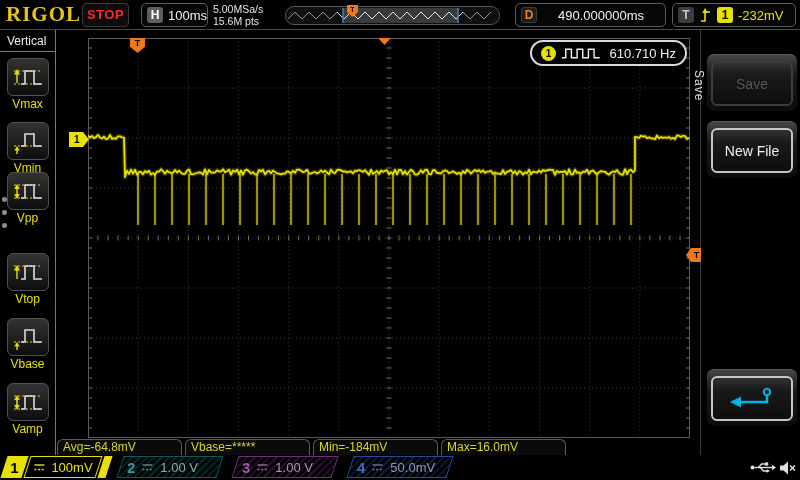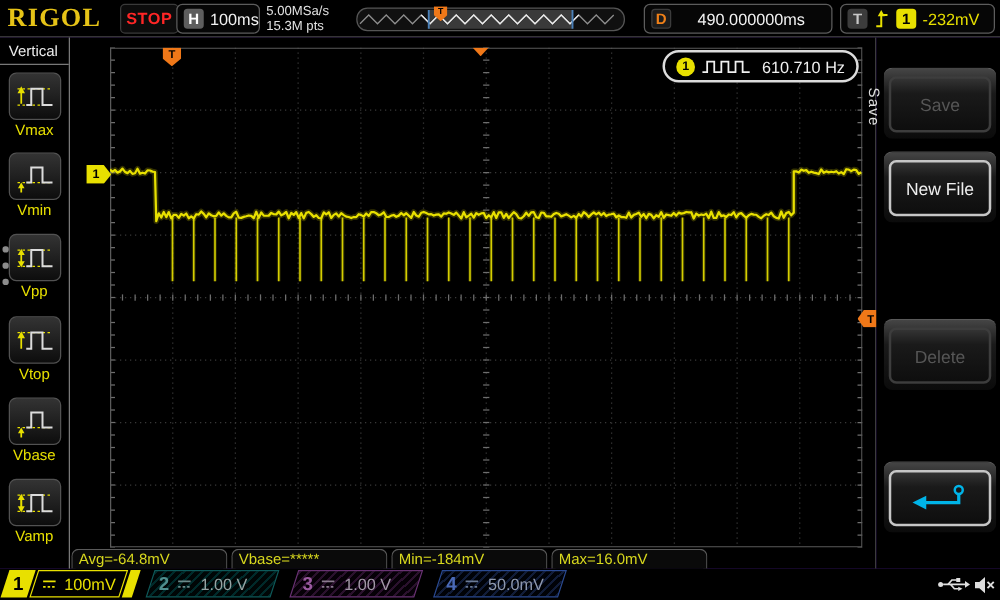--- a/index.html
+++ b/index.html
@@ -5,21 +5,21 @@
   * { margin:0; padding:0; box-sizing:border-box; }
   body { background:#000; }
   .stage { position:relative; width:800px; height:480px; background:#6d28d9; overflow:hidden;
            font-family:"Liberation Sans", sans-serif; }
 
   
   .topbar { position:absolute; left:0; top:0; width:800px; height:30px; background:#000;
             border-bottom:1px solid #474747; }
   .logo { position:absolute; left:6px; top:2px; font-family:"Liberation Serif", serif;
           font-weight:bold; font-size:21px; color:#e6c317; letter-spacing:1px; }
-  .stopbtn { position:absolute; left:96px; top:3px; width:47px; height:24px; background:#0c0c0c;
+  .stopbtn { position:absolute; left:82px; top:3px; width:47px; height:24px; background:#0c0c0c;
              border:1px solid #3a3a3a; border-radius:4px; color:#ff2626; font-weight:bold;
              font-size:13px; text-align:center; line-height:22px; letter-spacing:0.5px; }
   .block { position:absolute; top:3px; height:24px; background:#060606; border:1px solid #5c5c5c;
            border-radius:5px; display:flex; align-items:center; padding:0 5px; gap:5px; }
   .hblock { left:141px; width:67px; }
   .chip { width:16px; height:16px; border-radius:3px; font-size:12px; font-weight:bold;
           display:flex; align-items:center; justify-content:center; flex:none; }
   .chip-h { background:#5e5e5e; color:#fff; }
   .chip-d { background:#1c1c1c; border:1px solid #3c3c3c; color:#f08018; }
   .chip-t { background:#3c3c3c; color:#c8c8c8; }
@@ -121,21 +121,21 @@
     <div class="logo">RIGOL</div>
     <div class="stopbtn">STOP</div>
 
     <div class="block hblock">
       <span class="chip chip-h">H</span>
       <span class="whitetxt">100ms</span>
     </div>
 
     <div class="acq">
       <div>5.00MSa/s</div>
-      <div>15.3M pts</div>
+      <div>15.6M pts</div>
     </div>
 
     <div class="membar">
       <svg id="membar-svg" width="211" height="17">
           <rect x="57" y="1" width="115" height="15" fill="#3a3a3a"></rect>
           <path d="M2 12 L9 5 L16 12 L23 5 L30 12 L37 5 L44 12 L51 5 L58 12 L65 5 L72 12 L79 5 L86 12 L93 5 L100 12 L107 5 L114 12 L121 5 L128 12 L135 5 L142 12 L149 5 L156 12 L163 5 L170 12 L177 5 L184 12 L191 5 L198 12 L205 5" stroke="#8f8f8f" stroke-width="1" fill="none"></path>
           <path d="M51 5 L58 12 L65 5 L72 12 L79 5 L86 12 L93 5 L100 12 L107 5 L114 12 L121 5 L128 12 L135 5 L142 12 L149 5 L156 12 L163 5 L170 12 L177 5" stroke="#ececec" stroke-width="1" fill="none"></path>
           <line x1="57" y1="1" x2="57" y2="16" stroke="#4a80b8" stroke-width="1.5"></line>
           <line x1="172" y1="1" x2="172" y2="16" stroke="#4a80b8" stroke-width="1.5"></line>
         </svg>
@@ -179,21 +179,21 @@
           <path d="M3 8 H31" stroke="#e8e000" stroke-width="1" stroke-dasharray="2 2" fill="none"></path>
           <path d="M3 21 H31" stroke="#e8e000" stroke-width="1" stroke-dasharray="2 2" fill="none"></path>
           <path d="M10 21 h4 v-13 h9 v13 h8" stroke="#dcdcdc" stroke-width="1.6" fill="none"></path>
           <line x1="6" y1="20" x2="6" y2="10" stroke="#e8e000" stroke-width="1.4"></line>
           <polygon points="6,6 3,11.5 9,11.5" fill="#e8e000"></polygon>
         </svg>
       </div>
       <div class="lilbl">Vmax</div>
     </div>
 
-    <div class="litem" style="top:157px">
+    <div class="litem" style="top:142px">
       <div class="libtn">
         <svg width="34" height="28" viewBox="0 0 34 28">
           <path d="M3 8 H31" stroke="#e8e000" stroke-width="1" stroke-dasharray="2 2" fill="none"></path>
           <path d="M3 21 H31" stroke="#e8e000" stroke-width="1" stroke-dasharray="2 2" fill="none"></path>
           <path d="M10 21 h4 v-13 h9 v13 h8" stroke="#dcdcdc" stroke-width="1.6" fill="none"></path>
           <line x1="6" y1="11" x2="6" y2="18" stroke="#e8e000" stroke-width="1.4"></line>
           <polygon points="6,7 3.2,12 8.8,12" fill="#e8e000"></polygon>
           <polygon points="6,22 3.2,17 8.8,17" fill="#e8e000"></polygon>
         </svg>
       </div>
@@ -534,23 +534,20 @@
 
   <div class="rbar">
     <div class="rtab">Save</div>
 
     <div class="rbtn dis" style="top:24px">
       <div class="inner">Save</div>
     </div>
     <div class="rbtn" style="top:91px">
       <div class="inner">New File</div>
     </div>
-    <div class="rbtn dis" style="top:225px">
-      <div class="inner">Delete</div>
-    </div>
     <div class="rbtn" style="top:339px">
       <div class="inner">
         <svg width="52" height="28" viewBox="0 0 52 28">
           <circle cx="41" cy="7" r="3.2" stroke="#00b4e8" stroke-width="2" fill="none"></circle>
           <path d="M41 10.5 V17 H14" stroke="#00b4e8" stroke-width="2.6" fill="none"></path>
           <polygon points="15,11.5 15,22.5 4,17" fill="#00b4e8"></polygon>
         </svg>
       </div>
     </div>
   </div>

